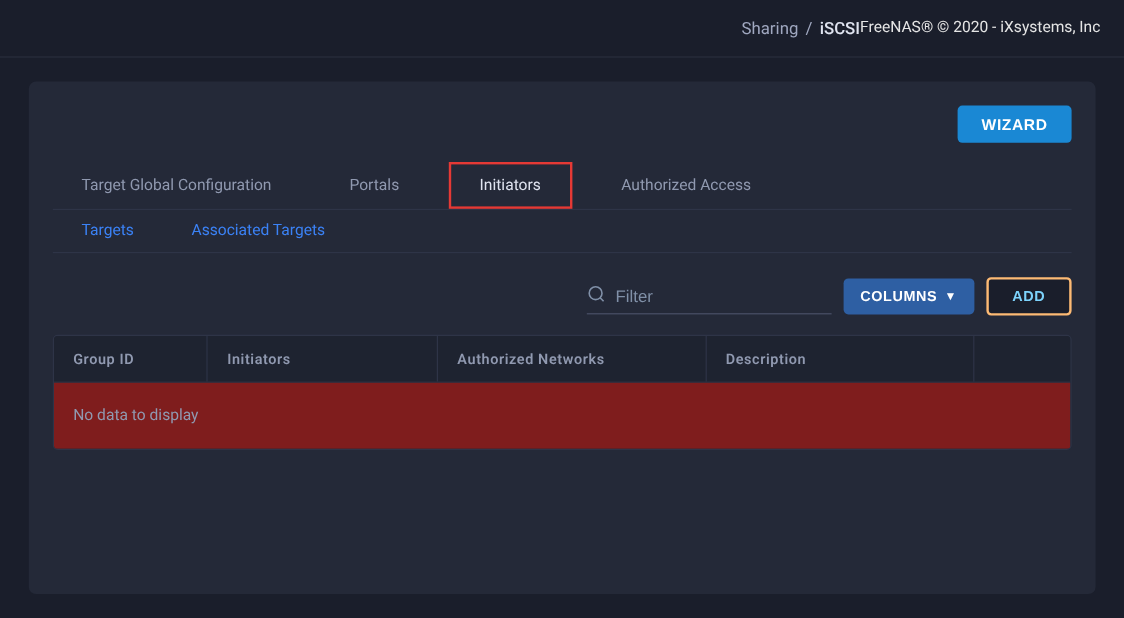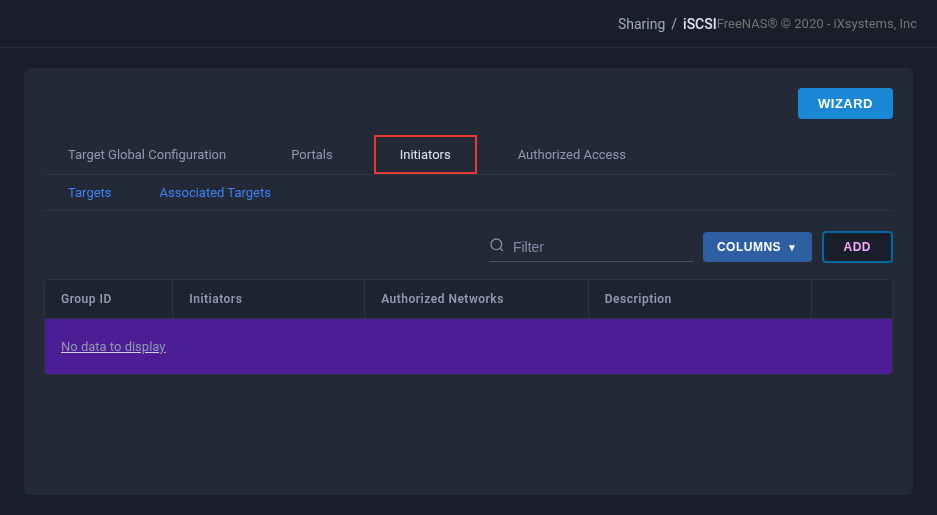--- a/index.html
+++ b/index.html
@@ -40,21 +40,21 @@
       color: #a0a8c0;
     }
 
     .breadcrumb-current {
       color: #e0e4f0;
       font-weight: 500;
     }
 
     .top-bar-right {
       font-size: 13px;
-      color: #737373;
+      color: #e5e5e5;
     }
 
     
     .main-content {
       padding: 20px 24px;
       height: calc(515px - 48px);
     }
 
     
     .card {
@@ -174,22 +174,22 @@
       gap: 6px;
       letter-spacing: 0.5px;
     }
 
     .columns-btn .chevron {
       font-size: 10px;
     }
 
     .add-btn {
       background-color: #1a1e2b;
-      color: #f0abfc;
-      border: 2px solid #0369a1;
+      color: #7dd3fc;
+      border: 2px solid #fdba74;
       padding: 7px 20px;
       border-radius: 4px;
       font-size: 12px;
       font-weight: 600;
       cursor: pointer;
       letter-spacing: 0.5px;
     }
 
     
     .table-container {
@@ -234,22 +234,21 @@
 
     .th-description {
       flex: 1.2;
     }
 
     .th-actions {
       flex: 0.3;
     }
 
     .table-body {
-      background-color: #4c1d95;
-      text-decoration: underline;
+      background-color: #7f1d1d;
     }
 
     .no-data-row {
       padding: 20px 16px;
       font-size: 13px;
       color: #9099b0;
       text-align: left;
     }
   </style>
 </head>

